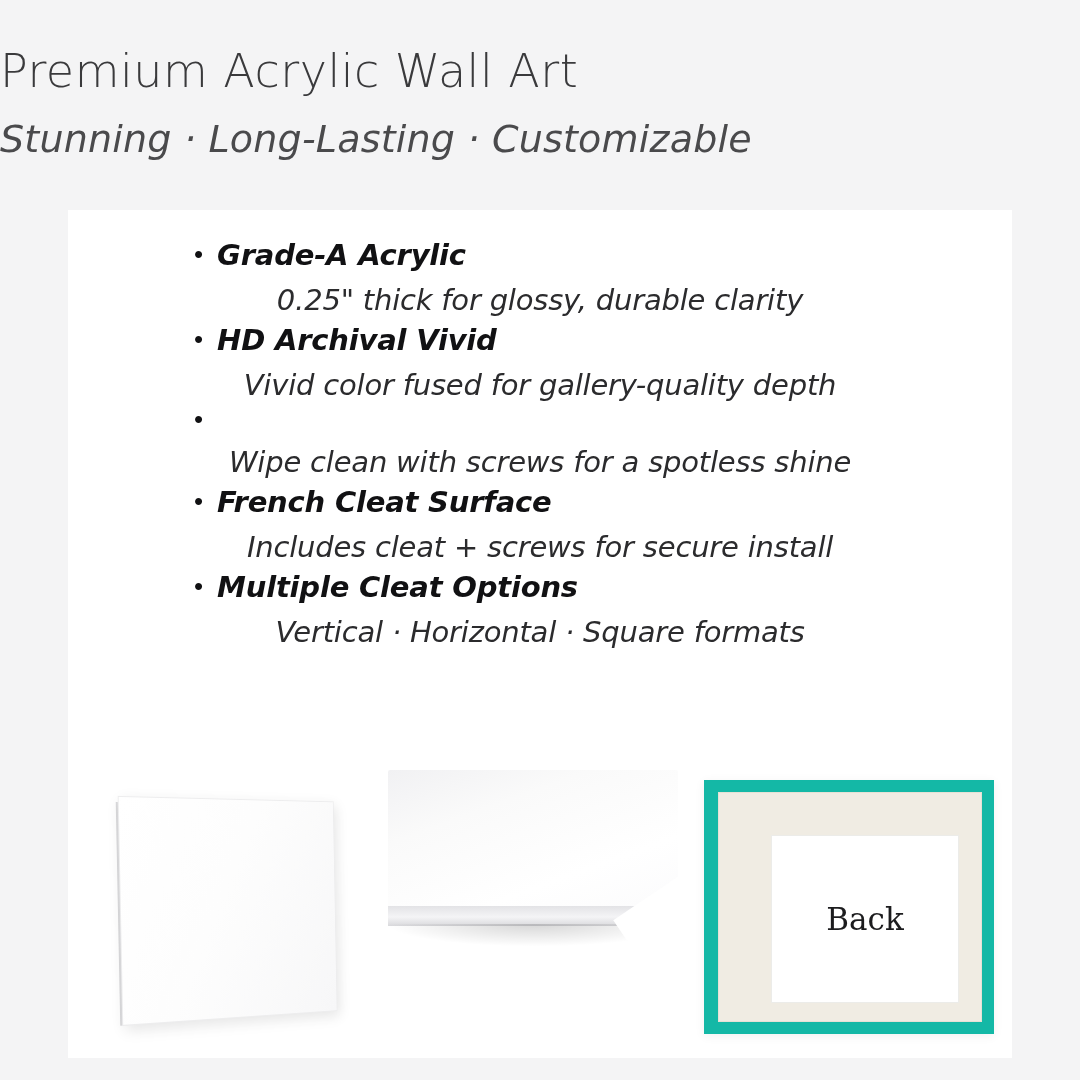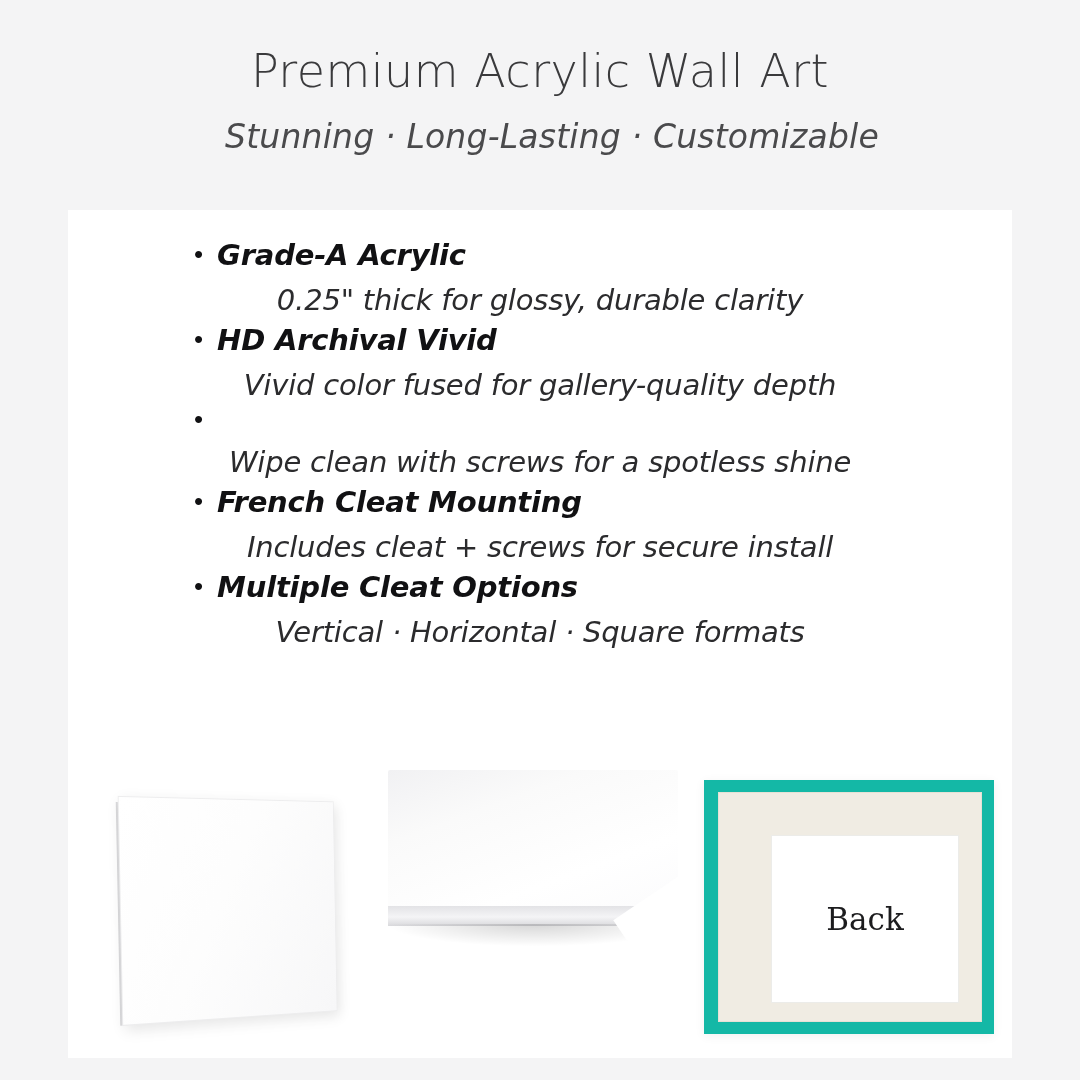--- a/index.html
+++ b/index.html
@@ -14,39 +14,38 @@
     overflow: hidden;
   }
   .page {
     position: relative;
     width: 1080px;
     height: 1080px;
     background: #f4f4f5;
   }
   .header {
     padding-top: 44px;
-    text-align: center;
+    text-align: left;
   }
   .title {
     font-family: "DejaVu Sans", sans-serif;
     font-weight: 300;
     font-size: 46px;
     letter-spacing: 0.5px;
     color: #3a3a3c;
     line-height: 1.2;
   }
   .subtitle {
     margin-top: 18px;
     font-family: "DejaVu Sans", sans-serif;
     font-style: italic;
     font-weight: 300;
-    font-size: 33px;
+    font-size: 38px;
     color: #4a4a4c;
     letter-spacing: 0.2px;
-    padding-left: 24px;
   }
   .card {
     position: absolute;
     left: 68px;
     top: 210px;
     width: 944px;
     height: 848px;
     background: #ffffff;
   }
   .features {
@@ -243,21 +242,21 @@
       <div class="feature">
         <div class="feature-row">
           <span class="bullet">•</span>
         </div>
         <div class="feature-desc">Wipe clean with screws for a spotless shine</div>
       </div>
 
       <div class="feature">
         <div class="feature-row">
           <span class="bullet">•</span>
-          <span class="feature-title">French Cleat Mounting</span>
+          <span class="feature-title">French Cleat Surface</span>
         </div>
         <div class="feature-desc">Includes cleat + screws for secure install</div>
       </div>
 
       <div class="feature">
         <div class="feature-row">
           <span class="bullet">•</span>
           <span class="feature-title">Multiple Cleat Options</span>
         </div>
         <div class="feature-desc">Vertical · Horizontal · Square formats</div>

